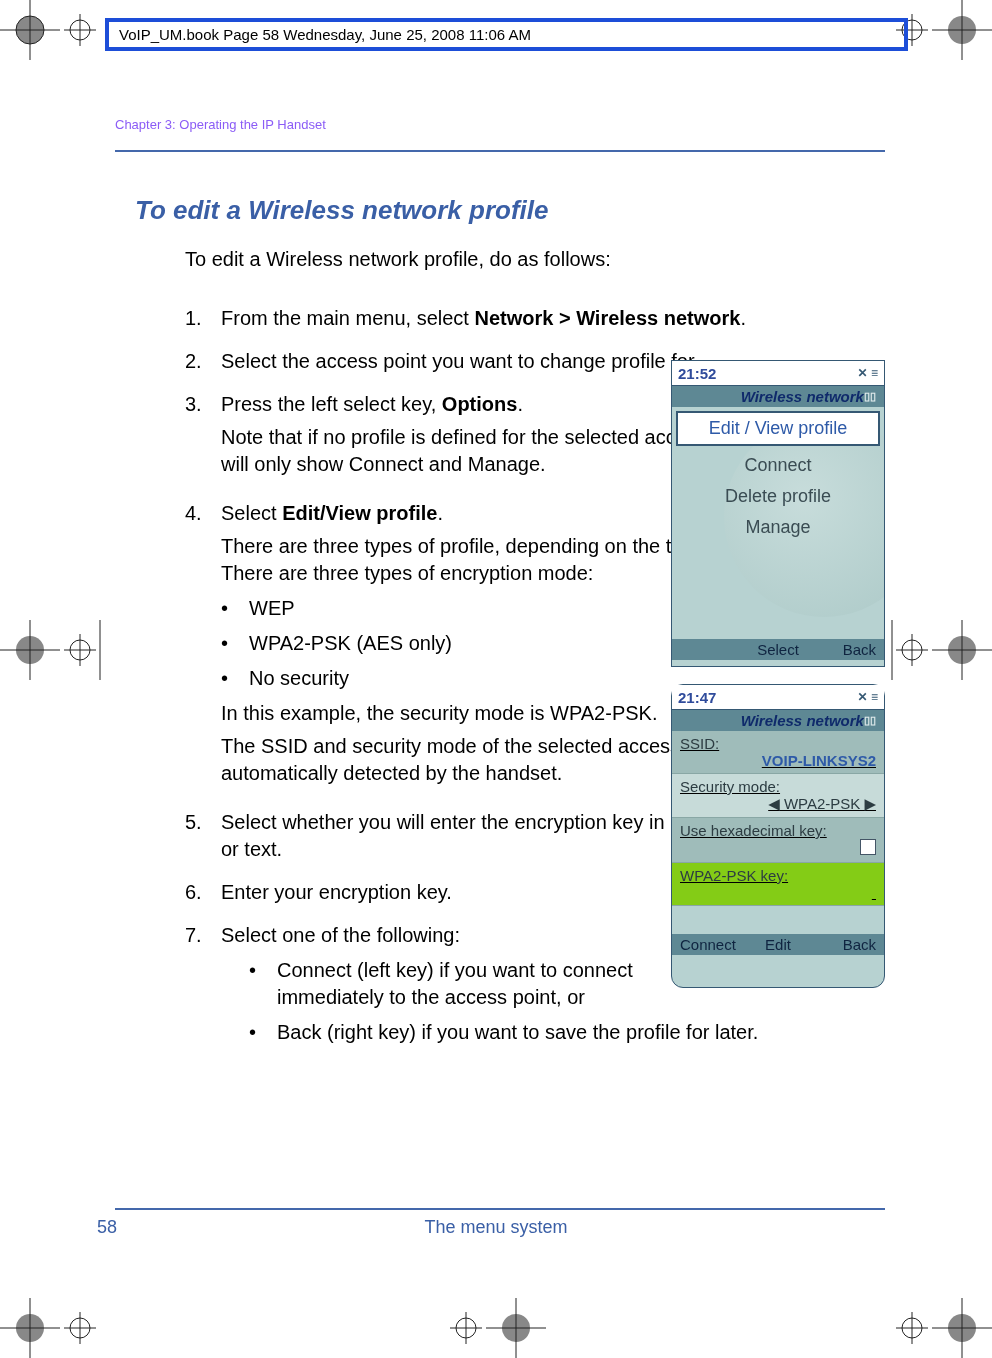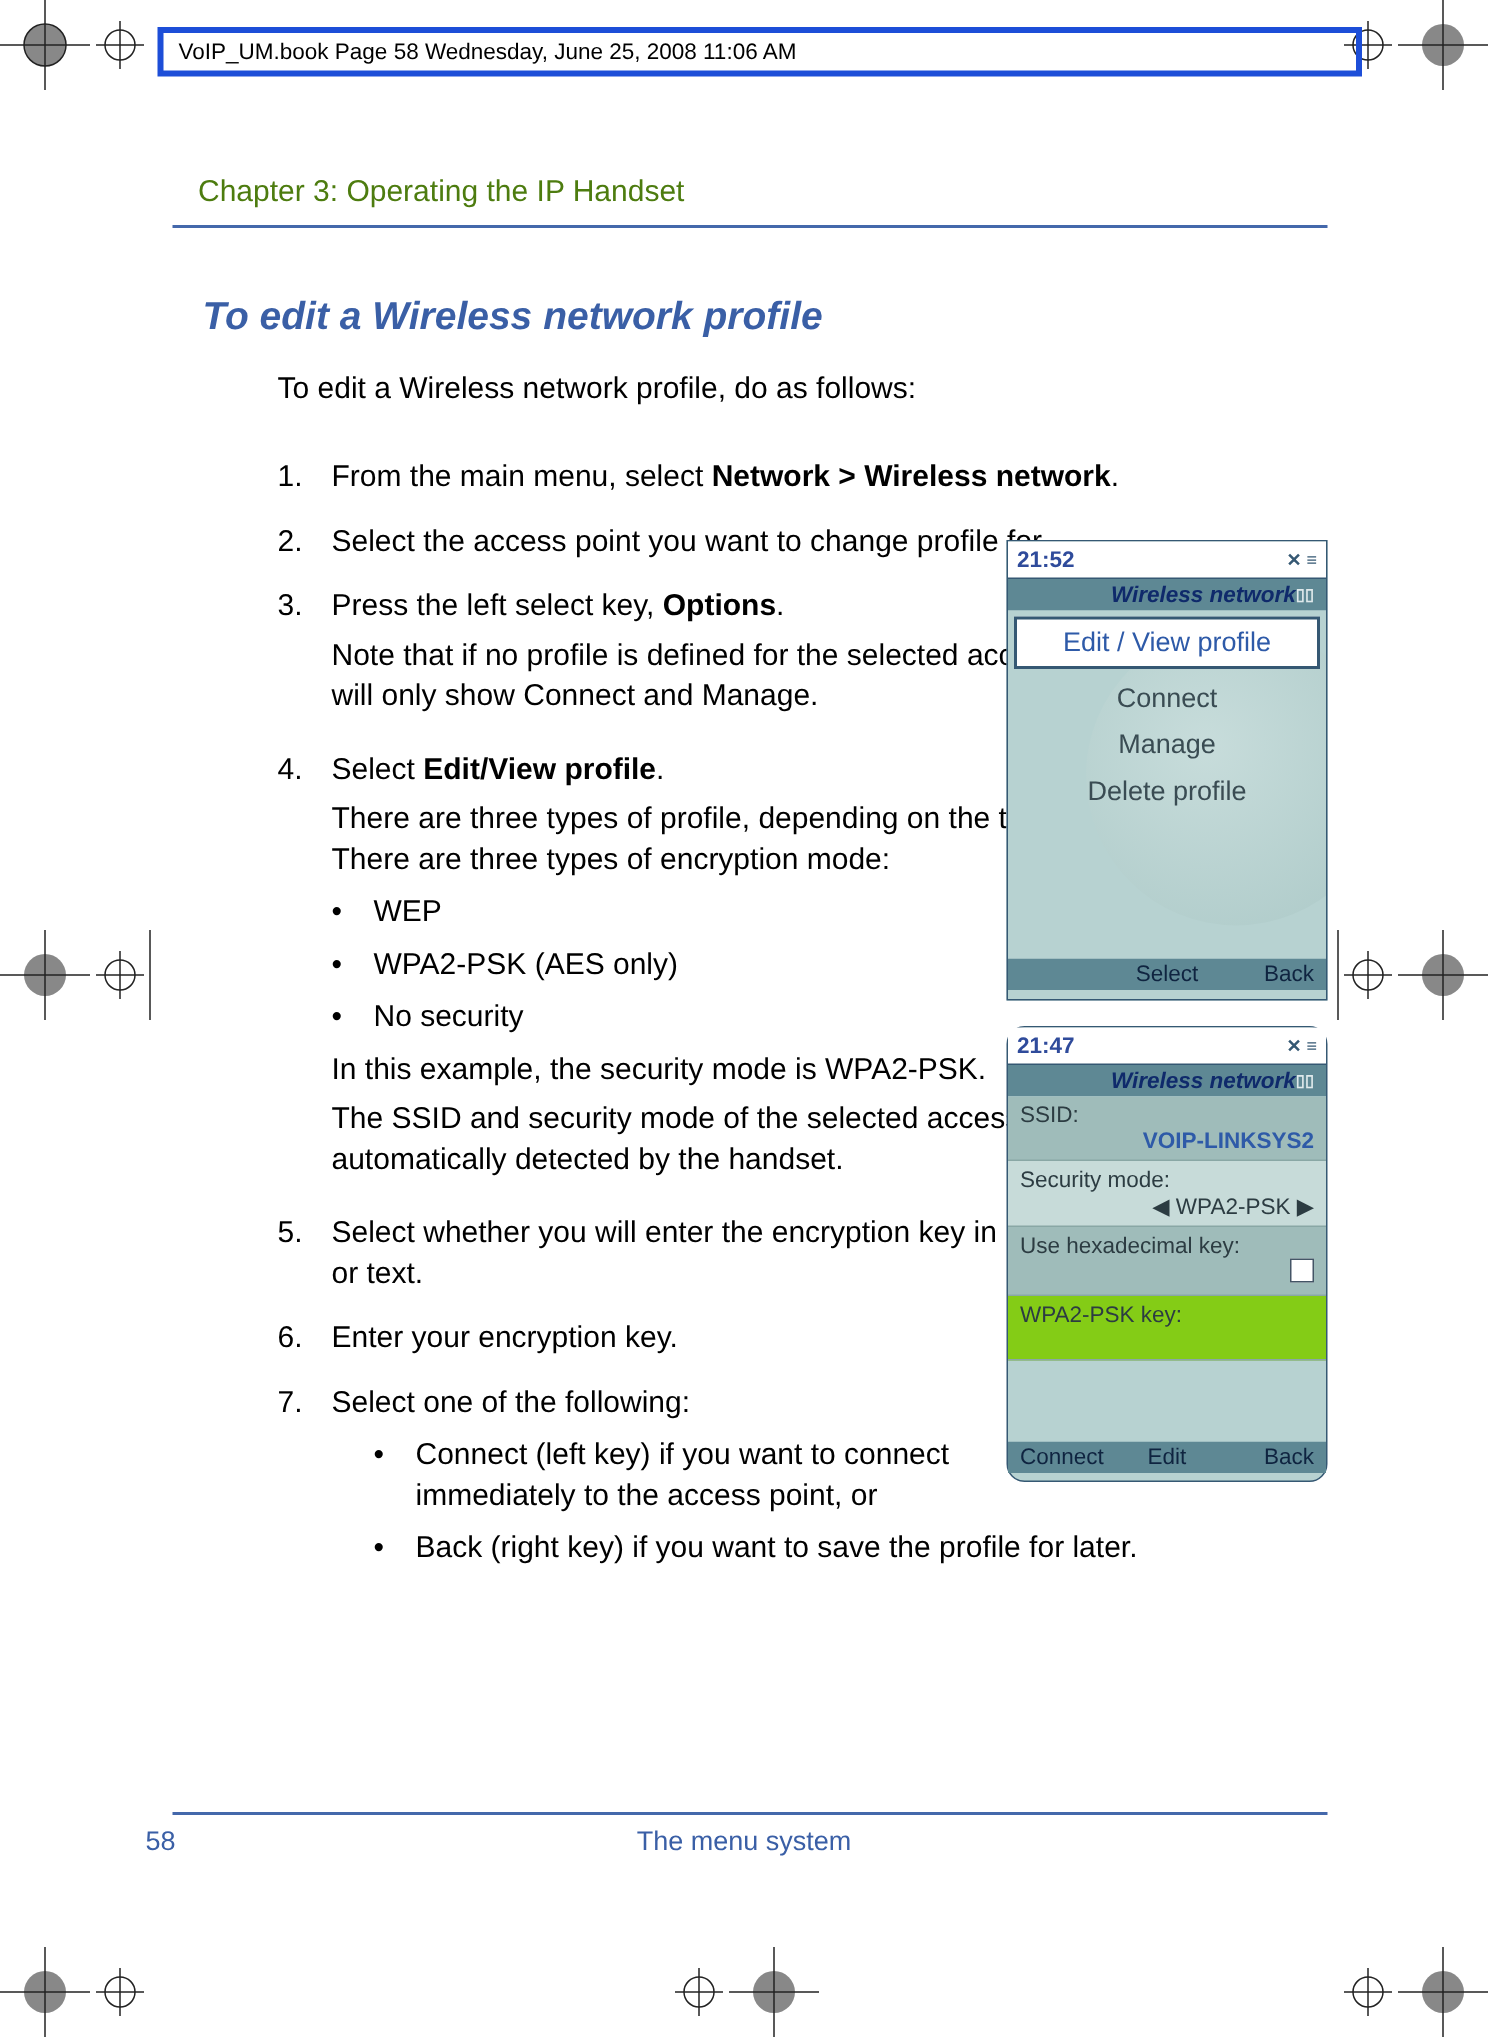--- a/index.html
+++ b/index.html
@@ -21,24 +21,24 @@
     position: absolute;
     left: 105px;
     top: 18px;
     width: 775px;
     border: 4px solid #1d4ed8;
     padding: 4px 10px;
     font-size: 15px;
   }
   .chapter-title {
     position: absolute;
-    left: 132px;
+    left: 115px;
     top: 117px;
-    color: #4d7c0f;
-    font-size: 20px;
+    color: #8b5cf6;
+    font-size: 13px;
   }
   .hr-top {
     position: absolute;
     left: 115px;
     top: 150px;
     width: 770px;
     height: 0;
     border-top: 2px solid #4468ab;
   }
 
@@ -378,40 +378,40 @@
       <span class="ic">✕ ≡</span>
     </div>
     <div class="title">
       <span>Wireless network</span>
       <span class="bat">▯▯</span>
     </div>
     <div class="body-area">
       <div class="globe"></div>
       <div class="menu-item sel">Edit / View profile</div>
       <div class="menu-item">Connect</div>
+      <div class="menu-item">Delete profile</div>
       <div class="menu-item">Manage</div>
-      <div class="menu-item">Delete profile</div>
     </div>
     <div class="softkeys">
       <span style="flex:1"></span>
       <span class="c">Select</span>
       <span style="flex:1; text-align:right">Back</span>
     </div>
   </div>
 
   <div class="phone phone2">
     <div class="topbar">
       <span>21:47</span>
       <span class="ic">✕ ≡</span>
     </div>
     <div class="title">
       <span>Wireless network</span>
       <span class="bat">▯▯</span>
     </div>
-    <div class="body-area" style="height:230px;">
+    <div class="body-area" style="height:203px;text-decoration:underline;">
       <div class="row">
         <span class="lab">SSID:</span>
         <span class="val" style="color:#2e5aa8;font-weight:600">VOIP-LINKSYS2</span>
       </div>
       <div class="row" style="background:#c7dbd9">
         <span class="lab">Security mode:</span>
         <span class="val">◀ WPA2-PSK ▶</span>
       </div>
       <div class="row">
         <span class="lab">Use hexadecimal key:</span>

